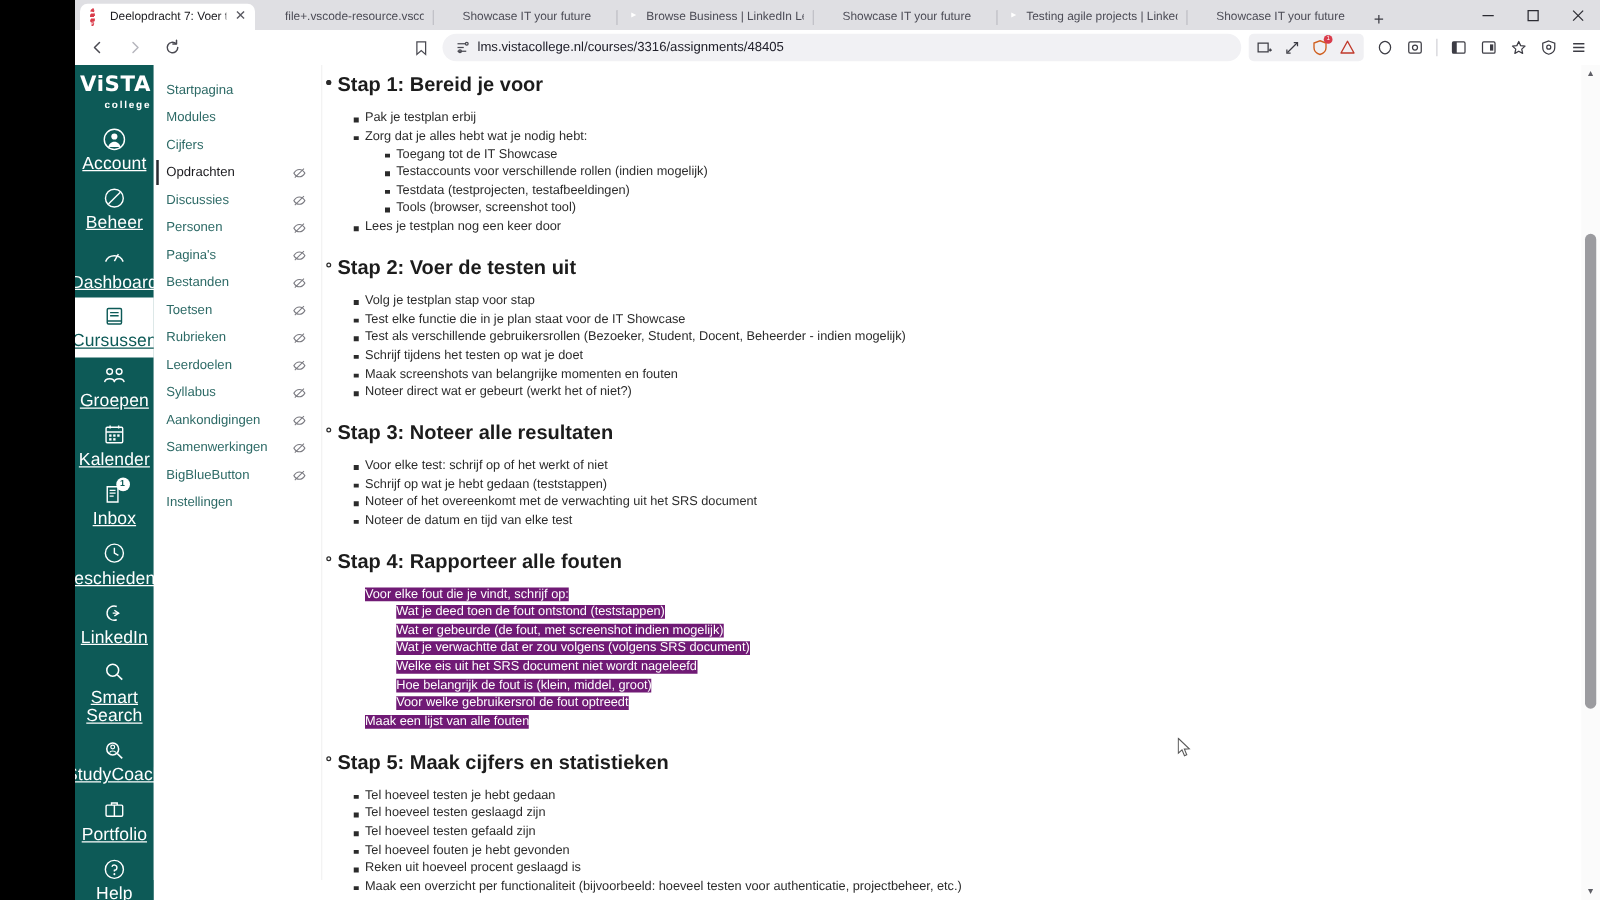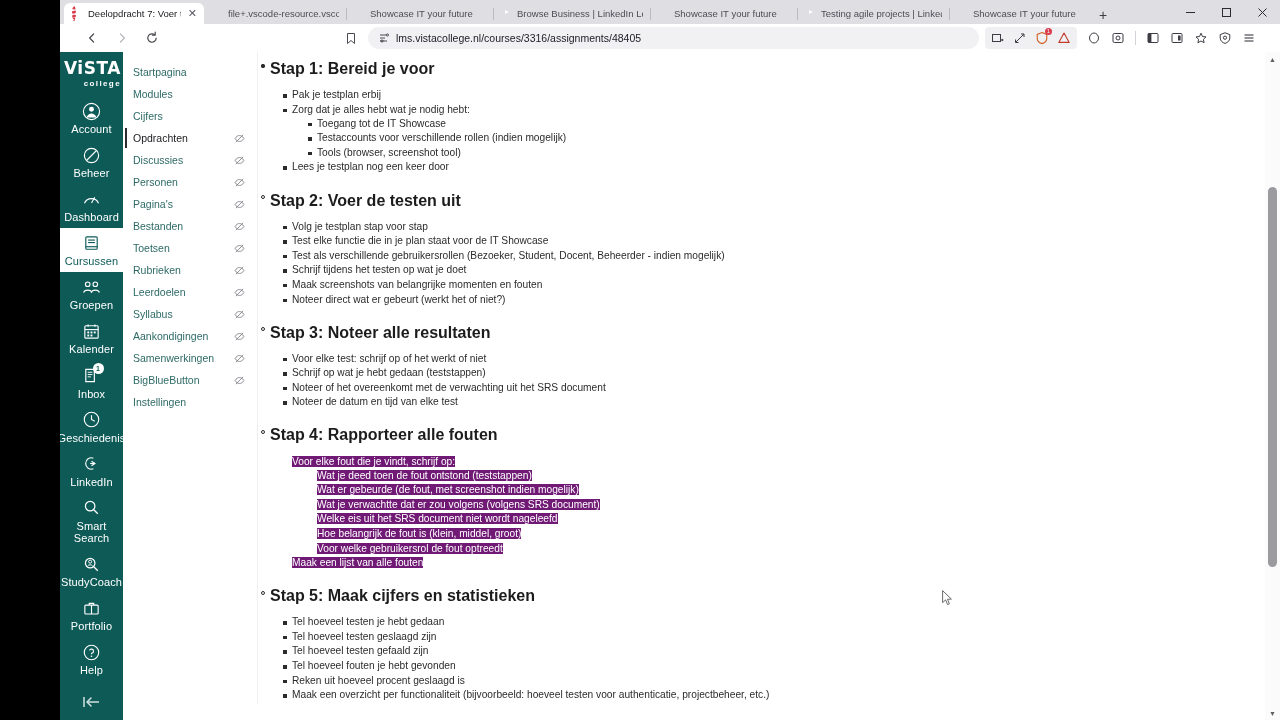--- a/index.html
+++ b/index.html
@@ -78,21 +78,21 @@
   .wincontrols {
     margin-left: auto; display: flex; align-items: center; height: 24px;
   }
   .wc { width: 36px; height: 24px; display: flex; align-items: center; justify-content: center;
         font-size: 11px; color: #2b2b32; }
   .wc svg { display:block; }
 
   
   .toolbar {
     height: 28px; background: #ffffff; display: flex; align-items: center;
-    padding: 0 20px; flex: 0 0 28px; gap: 6px;
+    padding: 0 6px; flex: 0 0 28px; gap: 6px;
   }
   .navbtn { width: 24px; height: 24px; display:flex; align-items:center; justify-content:center; color:#4a4a52; }
   .navbtn.disabled { color: #b6b6bd; }
   .navbtn svg { display:block; }
 
   .addrwrap {
     flex: 1 1 auto; display:flex; align-items:center; height: 22px;
     margin-left: 10px; position: relative;
   }
   .bookmark-ico { width: 22px; display:flex; justify-content:center; align-items:center; color:#4a4a52; margin-left: 160px;}
@@ -129,21 +129,21 @@
     line-height: 1; white-space: nowrap; overflow: hidden;
   }
   .brand .bsub {
     font-size: 8px; color:#ffffff; letter-spacing: 1.4px; text-align: right;
     padding-right: 2px; margin-top: 2px; font-weight: 600;
   }
   .gitem {
     width: 63px; padding: 5px 0 5px 0; display:flex; flex-direction: column;
     align-items:center; gap:2px; color:#ffffff; position:relative;
   }
-  .gitem .glabel { font-size: 11px; line-height: 1.1; text-align:center; letter-spacing:.1px;}
+  .gitem .glabel { font-size: 14px; line-height: 1.1; text-align:center; letter-spacing:.1px;text-decoration:underline;}
   .gitem.active { background:#ffffff; color:#0d5a57; }
   .gico { width: 20px; height: 20px; display:flex; align-items:center; justify-content:center; position:relative;}
   .gico svg { display:block; }
   .inbox-badge {
     position:absolute; top:-3px; right:-2px; width:11px; height:11px; border-radius:50%;
     background:#ffffff; color:#0d5a57; font-size:7px; font-weight:700;
     display:flex; align-items:center; justify-content:center;
   }
   .gcollapse {
     margin-top:auto; margin-bottom: 10px; width:63px; display:flex;
@@ -681,20 +681,21 @@
       <div class="content">
         <div class="doc">
           <ul class="lvl0">
             <li class="b-disc">
               <ul id="steps-list">
                   <li class="b-circle stepblock"><span class="steptitle">Stap 1: Bereid je voor</span><ul class="lvl1">
                       <li class="b-square txt"><span>Pak je testplan erbij</span></li>
                       <li class="b-square txt"><span>Zorg dat je alles hebt wat je nodig hebt:</span><ul class="lvl2">
                           <li class="b-square txt"><span>Toegang tot de IT Showcase</span></li>
                           <li class="b-square txt"><span>Testaccounts voor verschillende rollen (indien mogelijk)</span></li>
+                          <li class="b-square txt"><span>Testdata (testprojecten, testafbeeldingen)</span></li>
                           <li class="b-square txt"><span>Tools (browser, screenshot tool)</span></li>
                         </ul></li>
                       <li class="b-square txt"><span>Lees je testplan nog een keer door</span></li>
                     </ul></li>
                   <li class="b-circle stepblock"><span class="steptitle">Stap 2: Voer de testen uit</span><ul class="lvl1">
                       <li class="b-square txt"><span>Volg je testplan stap voor stap</span></li>
                       <li class="b-square txt"><span>Test elke functie die in je plan staat voor de IT Showcase</span></li>
                       <li class="b-square txt"><span>Test als verschillende gebruikersrollen (Bezoeker, Student, Docent, Beheerder - indien mogelijk)</span></li>
                       <li class="b-square txt"><span>Schrijf tijdens het testen op wat je doet</span></li>
                       <li class="b-square txt"><span>Maak screenshots van belangrijke momenten en fouten</span></li>

